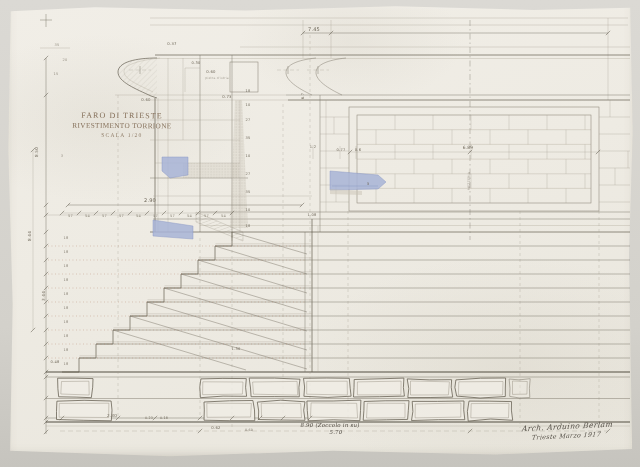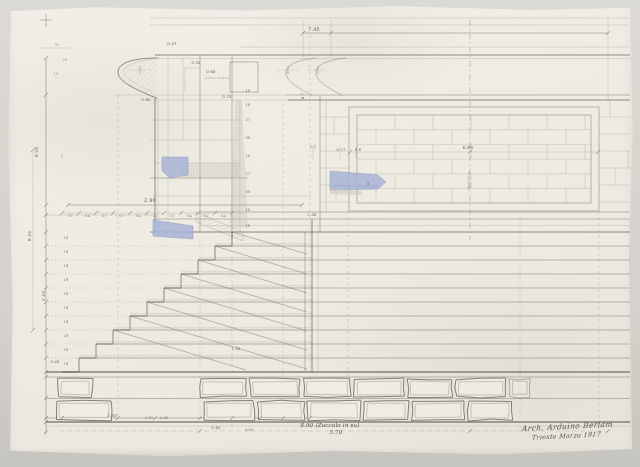--- a/index.html
+++ b/index.html
@@ -355,20 +355,25 @@
           <line x1="144.8" y1="215.2" x2="149.2" y2="210.8" stroke="#5d574a" stroke-width=".6" opacity="0.85"></line>
           <line x1="161.8" y1="215.2" x2="166.2" y2="210.8" stroke="#5d574a" stroke-width=".6" opacity="0.85"></line>
           <line x1="178.8" y1="215.2" x2="183.2" y2="210.8" stroke="#5d574a" stroke-width=".6" opacity="0.85"></line>
           <line x1="195.8" y1="215.2" x2="200.2" y2="210.8" stroke="#5d574a" stroke-width=".6" opacity="0.85"></line>
           <line x1="212.8" y1="215.2" x2="217.2" y2="210.8" stroke="#5d574a" stroke-width=".6" opacity="0.85"></line>
           <line x1="229.8" y1="215.2" x2="234.2" y2="210.8" stroke="#5d574a" stroke-width=".6" opacity="0.85"></line>
         </g>
     </g>
   </svg>
 
+  <div id="title-block">
+    <div class="t1">FARO DI TRIESTE</div>
+    <div class="t2">RIVESTIMENTO TORRIONE</div>
+    <div class="t3">SCALA 1/20</div>
+  </div>
 
   <div id="ann-layer">
       <span class="ann" style="left: 314px; top: 29px; font-size: 5px; transform: translate(-50%, -50%) rotate(0deg);">7.45</span>
       <span class="ann" style="left: 150px; top: 200px; font-size: 5px; transform: translate(-50%, -50%) rotate(0deg);">2.90</span>
       <span class="ann" style="left: 172px; top: 44px; font-size: 3.8px; transform: translate(-50%, -50%) rotate(0deg);">0.37</span>
       <span class="ann" style="left: 196px; top: 64px; font-size: 3.6px; transform: translate(-50%, -50%) rotate(0deg);">0.30</span>
       <span class="ann" style="left: 211px; top: 72px; font-size: 3.8px; transform: translate(-50%, -50%) rotate(0deg);">0.60</span>
       <span class="ann" style="left: 217px; top: 79px; font-size: 3.1px; opacity: 0.55; transform: translate(-50%, -50%) rotate(0deg);">pietra d'istria</span>
       <span class="ann" style="left: 227px; top: 97px; font-size: 3.8px; transform: translate(-50%, -50%) rotate(0deg);">0.73</span>
       <span class="ann" style="left: 146px; top: 100px; font-size: 3.8px; transform: translate(-50%, -50%) rotate(0deg);">0.60</span>

